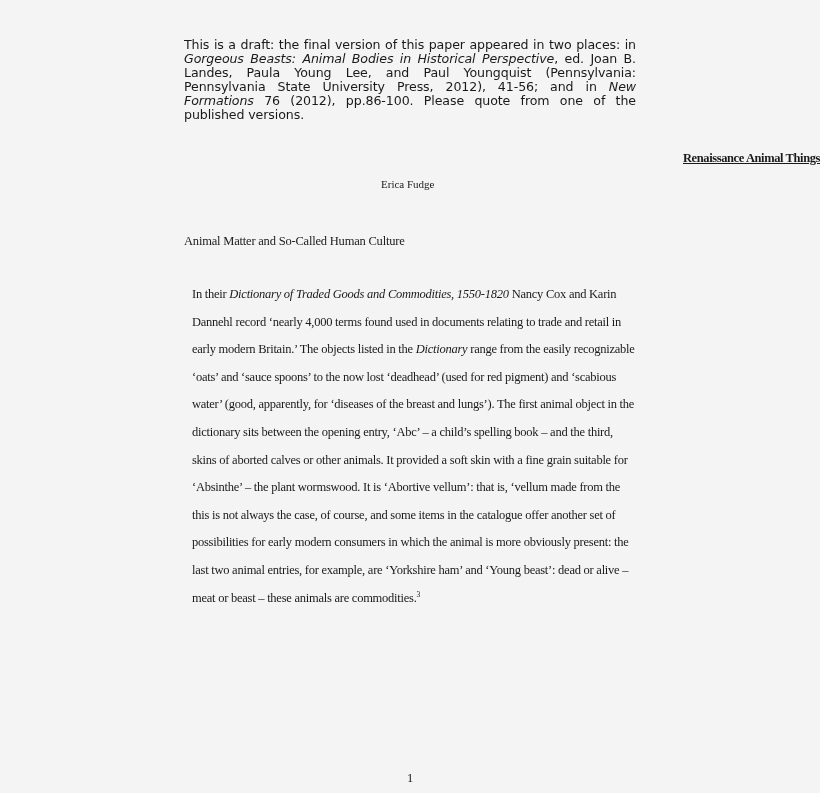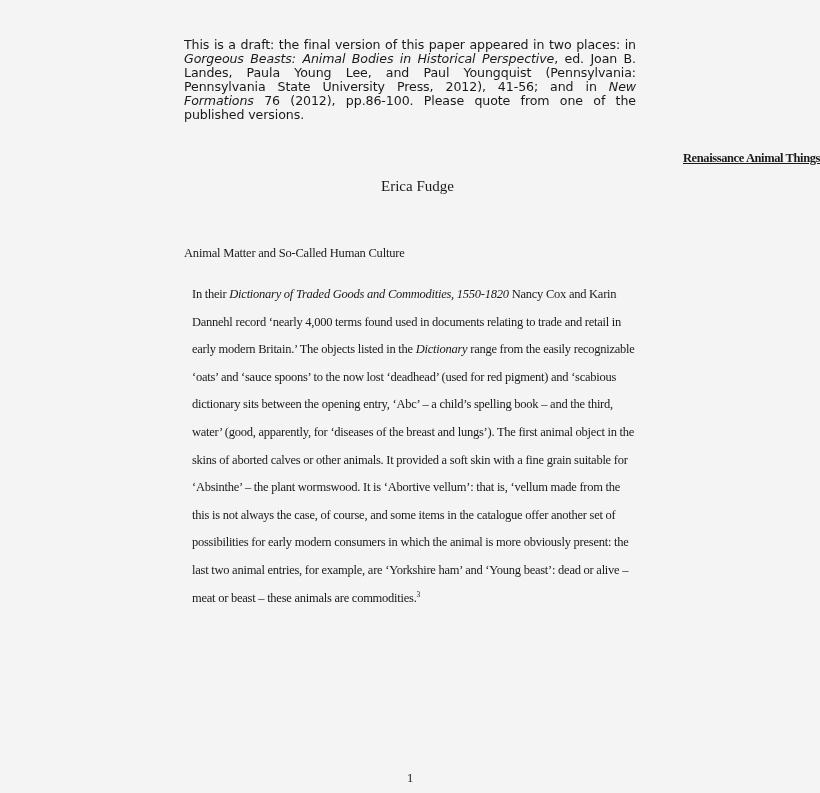--- a/index.html
+++ b/index.html
@@ -38,30 +38,29 @@
       text-decoration: underline;
       letter-spacing: -0.4px;
       padding-left: 80px;
       box-sizing: border-box;
     }
     .author {
       position: absolute;
       left: 381px;
       top: 178px;
       font-family: "Liberation Serif", serif;
-      font-size: 15px;
+      font-size: 11px;
     }
     .section-heading {
       position: absolute;
       left: 184px;
       top: 234px;
       font-family: "Liberation Serif", serif;
       font-size: 12.5px;
       letter-spacing: -0.2px;
-      margin-top: 12px;
     }
     .body-text {
       position: absolute;
       left: 192px;
       top: 287px;
       width: 460px;
       font-family: "Liberation Serif", serif;
       font-size: 12.5px;
       letter-spacing: -0.25px;
     }
@@ -93,22 +92,22 @@
 
 <div class="author">Erica Fudge</div>
 
 <div class="section-heading">Animal Matter and So-Called Human Culture</div>
 
 <div class="body-text">
   <div class="body-line"><span>In their </span><i>Dictionary of Traded Goods and Commodities, 1550-1820</i><span> Nancy Cox and Karin</span></div>
   <div class="body-line">Dannehl record ‘nearly 4,000 terms found used in documents relating to trade and retail in</div>
   <div class="body-line"><span>early modern Britain.’ The objects listed in the </span><i>Dictionary</i><span> range from the easily recognizable</span></div>
   <div class="body-line">‘oats’ and ‘sauce spoons’ to the now lost ‘deadhead’ (used for red pigment) and ‘scabious</div>
+  <div class="body-line">water’ (good, apparently, for ‘diseases of the breast and lungs’). The first animal object in the</div>
   <div class="body-line">dictionary sits between the opening entry, ‘Abc’ – a child’s spelling book – and the third,</div>
-  <div class="body-line">water’ (good, apparently, for ‘diseases of the breast and lungs’). The first animal object in the</div>
   <div class="body-line">skins of aborted calves or other animals. It provided a soft skin with a fine grain suitable for</div>
   <div class="body-line">‘Absinthe’ – the plant wormswood. It is ‘Abortive vellum’: that is, ‘vellum made from the</div>
   <div class="body-line">this is not always the case, of course, and some items in the catalogue offer another set of</div>
   <div class="body-line">possibilities for early modern consumers in which the animal is more obviously present: the</div>
   <div class="body-line">last two animal entries, for example, are ‘Yorkshire ham’ and ‘Young beast’: dead or alive –</div>
   <div class="body-line"><span>meat or beast – these animals are commodities.</span><sup>3</sup></div>
 </div>
 
 <div class="page-number">1</div>
 

